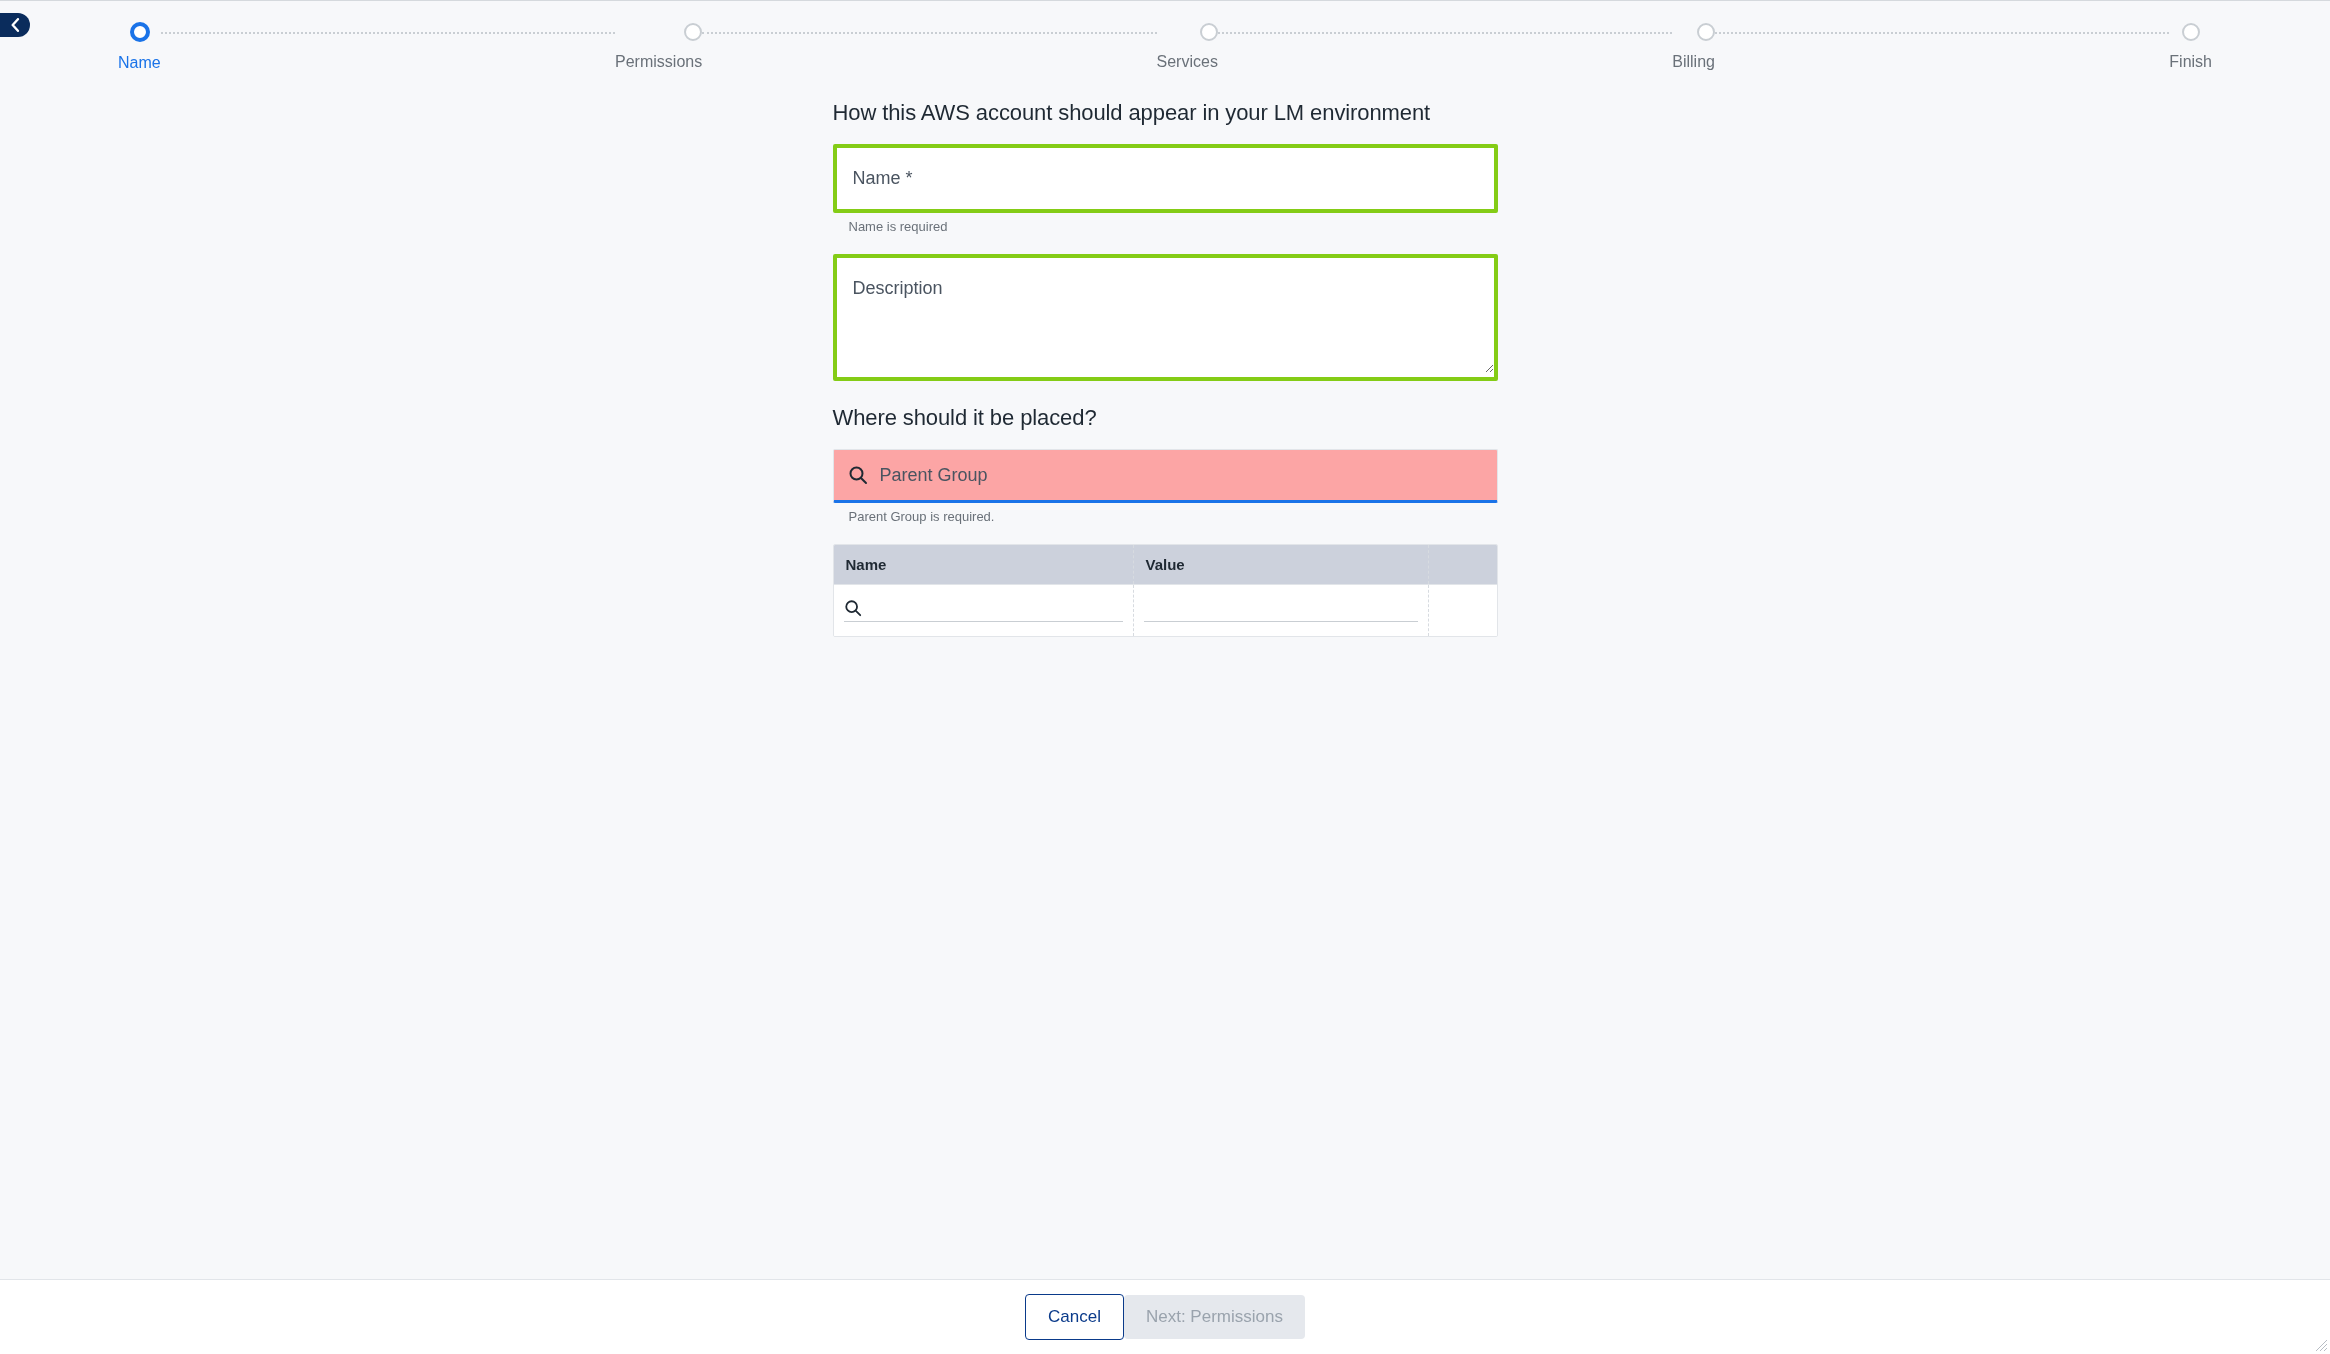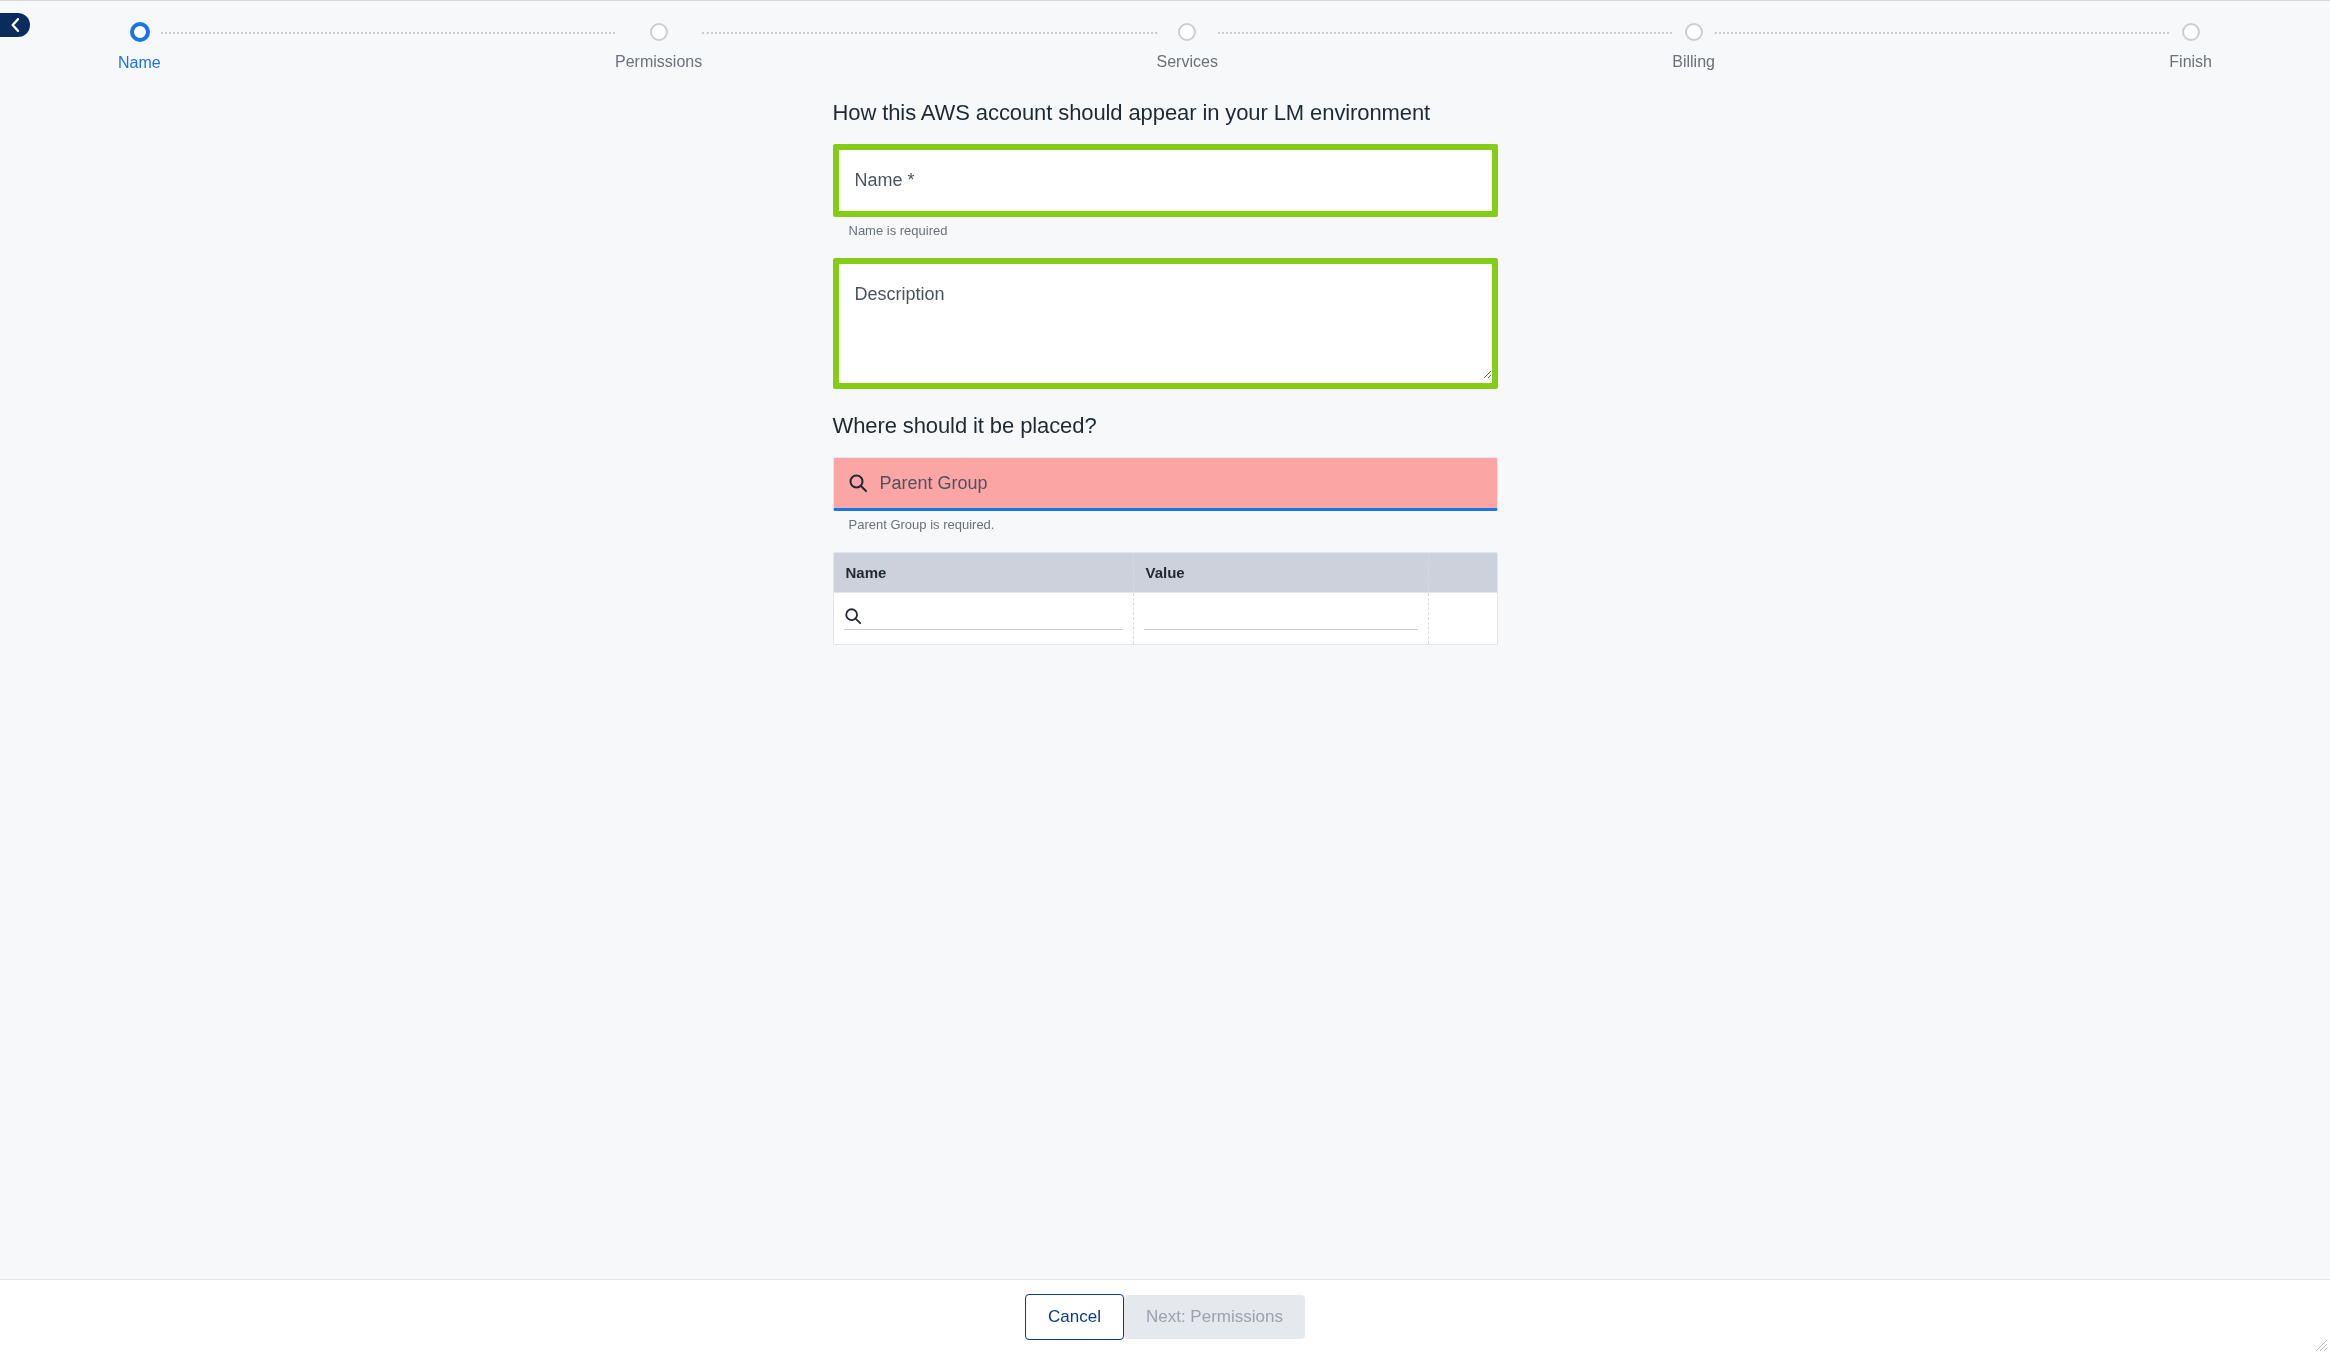--- a/index.html
+++ b/index.html
@@ -54,21 +54,21 @@
       display: flex;
       align-items: flex-start;
       width: 100%;
       padding: 12px 130px 24px 130px;
       position: relative;
     }
 
     .step {
       display: flex;
       flex-direction: column;
-      align-items: center;
+      align-items: flex-end;
       position: relative;
       flex: 0 0 auto;
     }
 
     .step:first-child { align-items: flex-start; }
     .step:last-child { align-items: flex-end; }
 
     .step-connector {
       flex: 1 1 auto;
       height: 2px;
@@ -119,21 +119,21 @@
     .section-heading {
       font-size: 22px;
       font-weight: 400;
       color: #1f2933;
       margin-bottom: 18px;
       letter-spacing: -0.1px;
     }
 
     .field-box {
       background: #ffffff;
-      border: 6px solid #84cc16;
+      border: 4px solid #84cc16;
       border-radius: 2px;
       width: 100%;
       margin-bottom: 6px;
       position: relative;
     }
 
     .field-input {
       width: 100%;
       border: none;
       outline: none;

